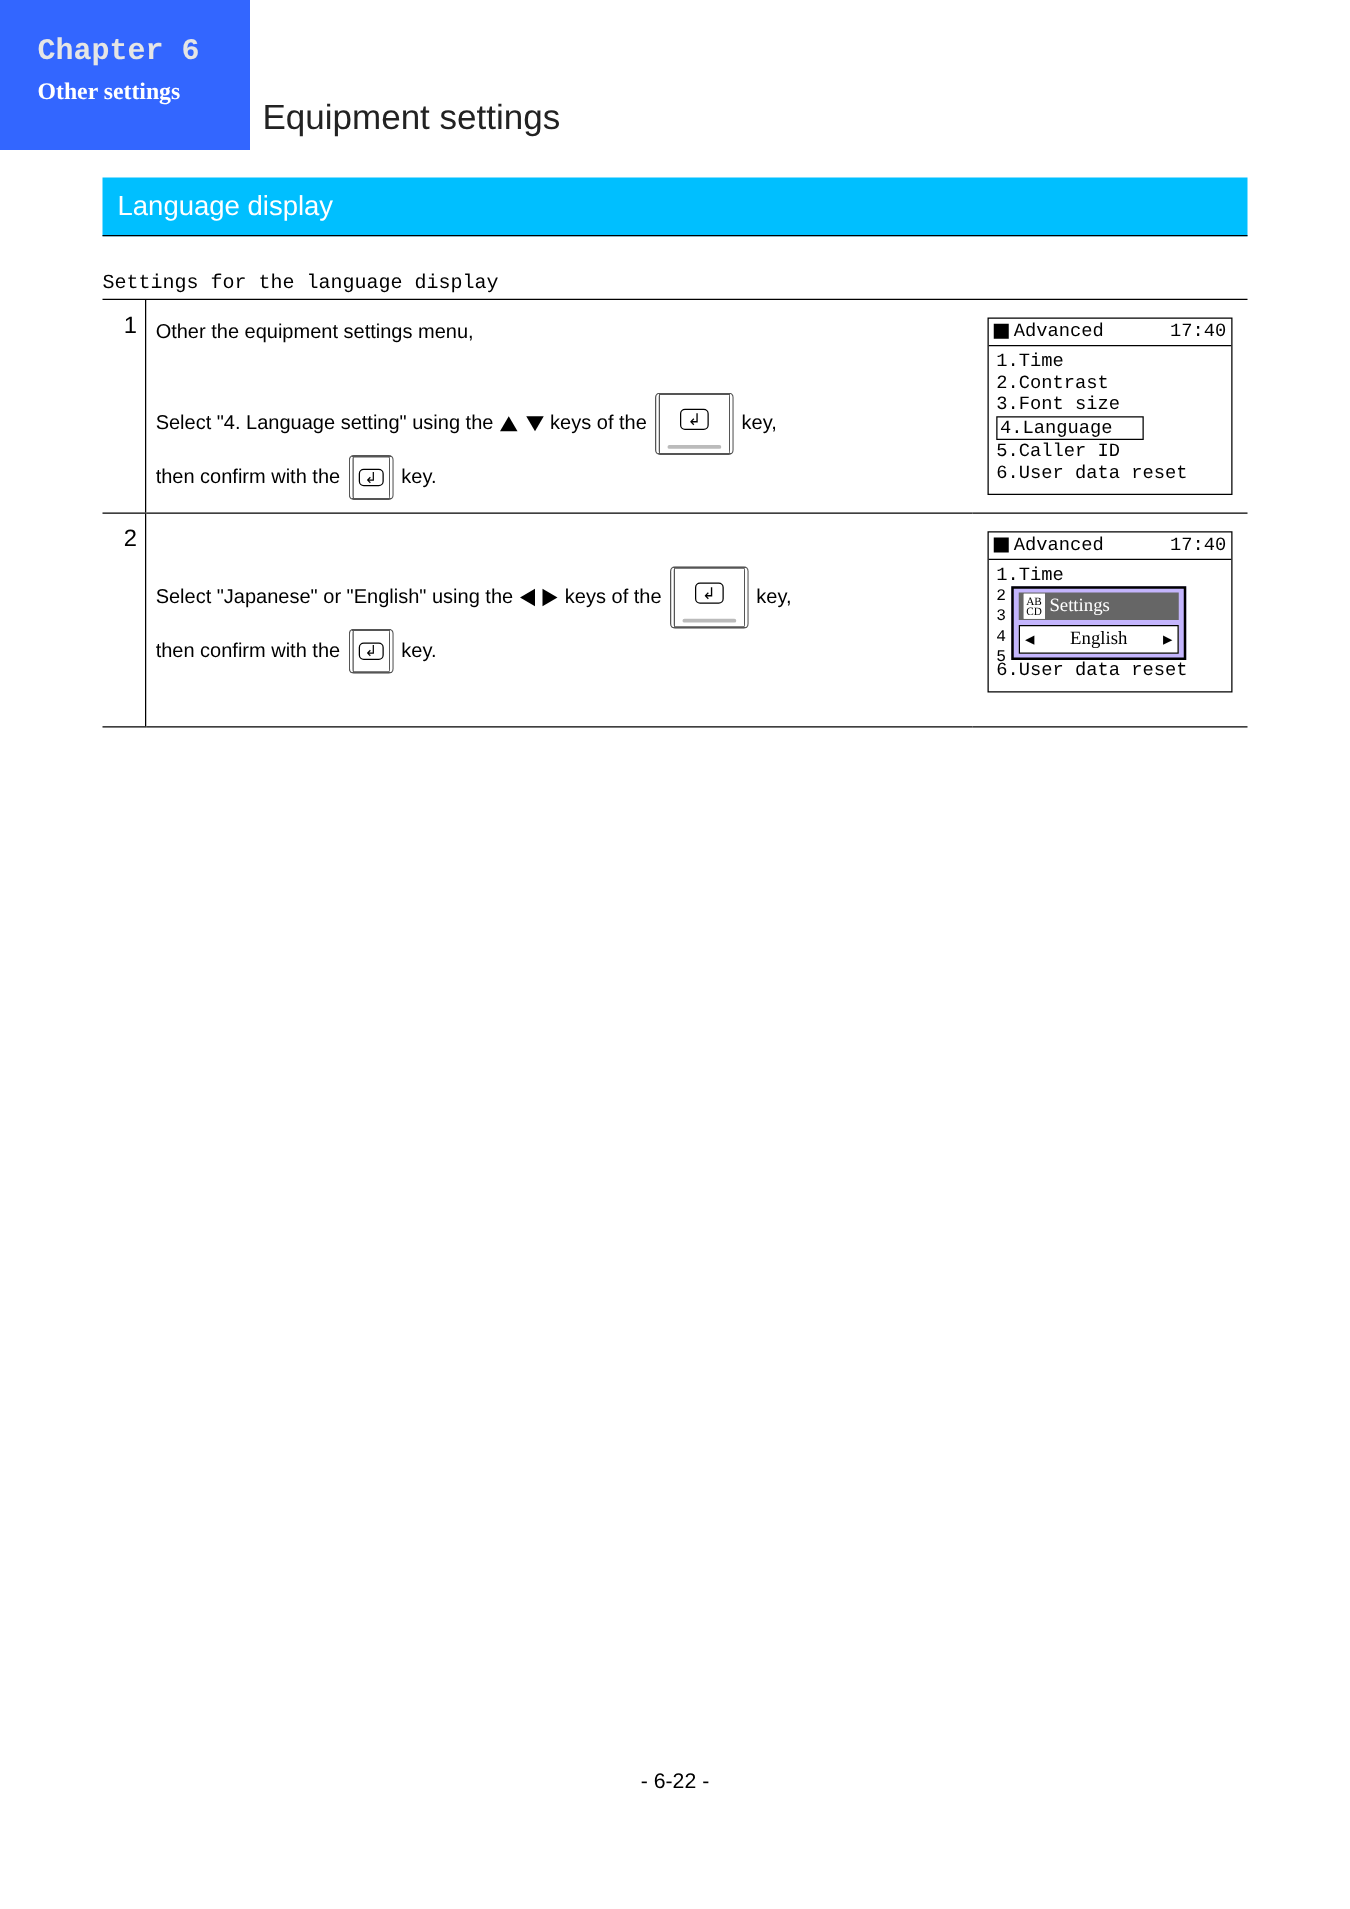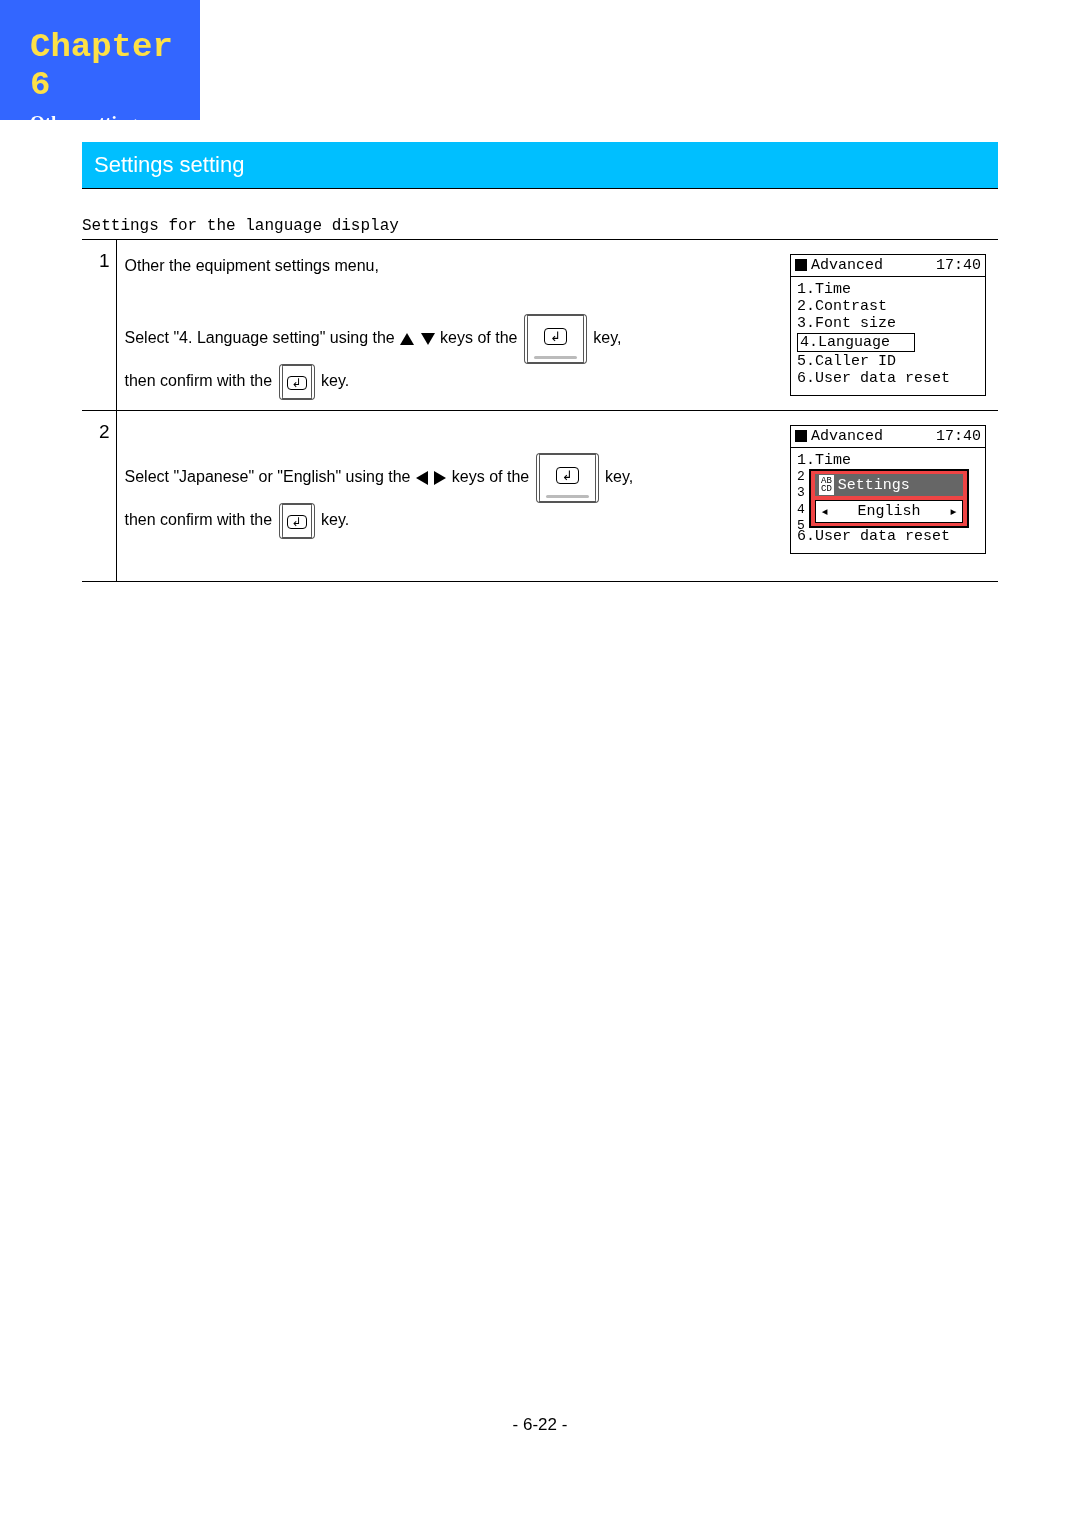--- a/index.html
+++ b/index.html
@@ -21,22 +21,22 @@
     top: 0;
     width: 200px;
     height: 120px;
     background: #3366ff;
     color: #fff;
     padding: 28px 0 0 30px;
   }
   .chapter-line {
     font-family: "Courier New", monospace;
     font-weight: bold;
-    font-size: 34px;
-    color: #fde047;
+    font-size: 24px;
+    color: #e5e5e5;
   }
   .other-settings {
     font-family: Liberation Serif, serif;
     font-weight: bold;
     font-size: 19px;
     color: #fff;
     margin-top: 8px;
   }
   .page-title {
     position: absolute;
@@ -152,23 +152,24 @@
     align-items: flex-end;
   }
   .sq { display:inline-block; width:12px; height:12px; background:#000; margin-right:4px; vertical-align:middle;}
   .screen .sc-body { padding: 4px 6px 8px 6px; }
   .sc-item { padding: 0 0; white-space: nowrap; }
   .sc-boxed { border: 1px solid #000; display: inline-block; padding: 0 24px 0 2px; margin: 1px 0;}
   .lang-popup-wrap { position: relative; margin-left: -6px;}
   .lang-popup {
     border: 2px solid #000;
     padding: 3px 4px;
-    background: #ef4444;
-    width: 160px;
+    background: #c4b5fd;
+    width: 140px;
     margin-left: 18px;
+    font-family: Liberation Serif, serif;
   }
   .lang-header {
     background: #666;
     color: #fff;
     padding: 1px 4px;
     display: flex;
     align-items: center;
     gap: 4px;
     margin-bottom: 4px;
   }
@@ -208,23 +209,24 @@
 <body>
 
 <div class="header-bar">
   <div class="blue-tab">
     <div class="chapter-line">
       <span>Chapter</span>
       <span>6</span>
     </div>
     <div class="other-settings">Other settings</div>
   </div>
+  <div class="page-title">Equipment settings</div>
 </div>
 
-<div class="section-bar">Settings setting</div>
+<div class="section-bar">Language display</div>
 
 <div class="content">
   <div class="intro">Settings for the language display</div>
 
   <table class="steps">
 
     <tbody>
         <tr>
       <td class="num">1</td>
       <td class="instr">

